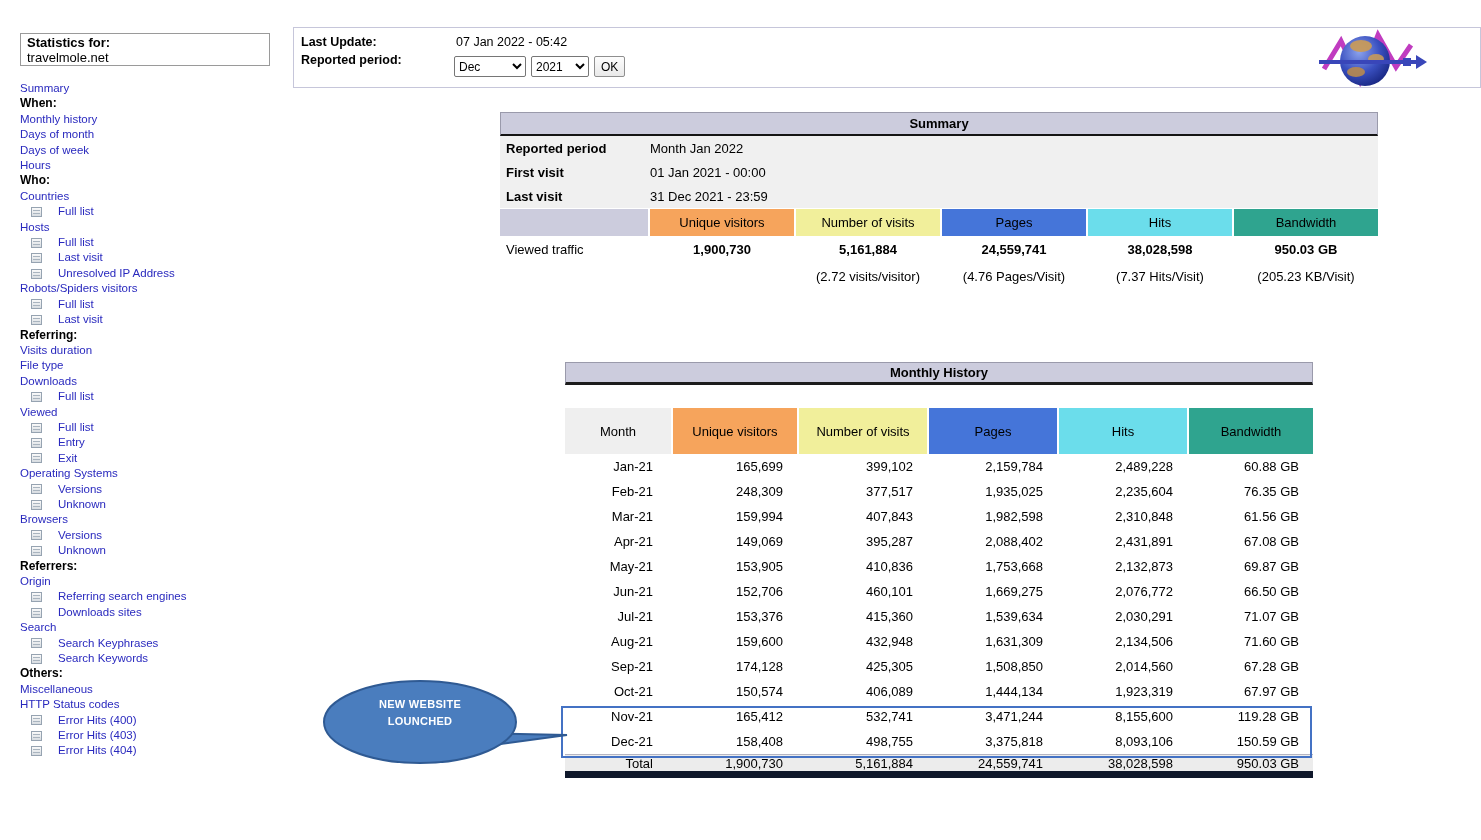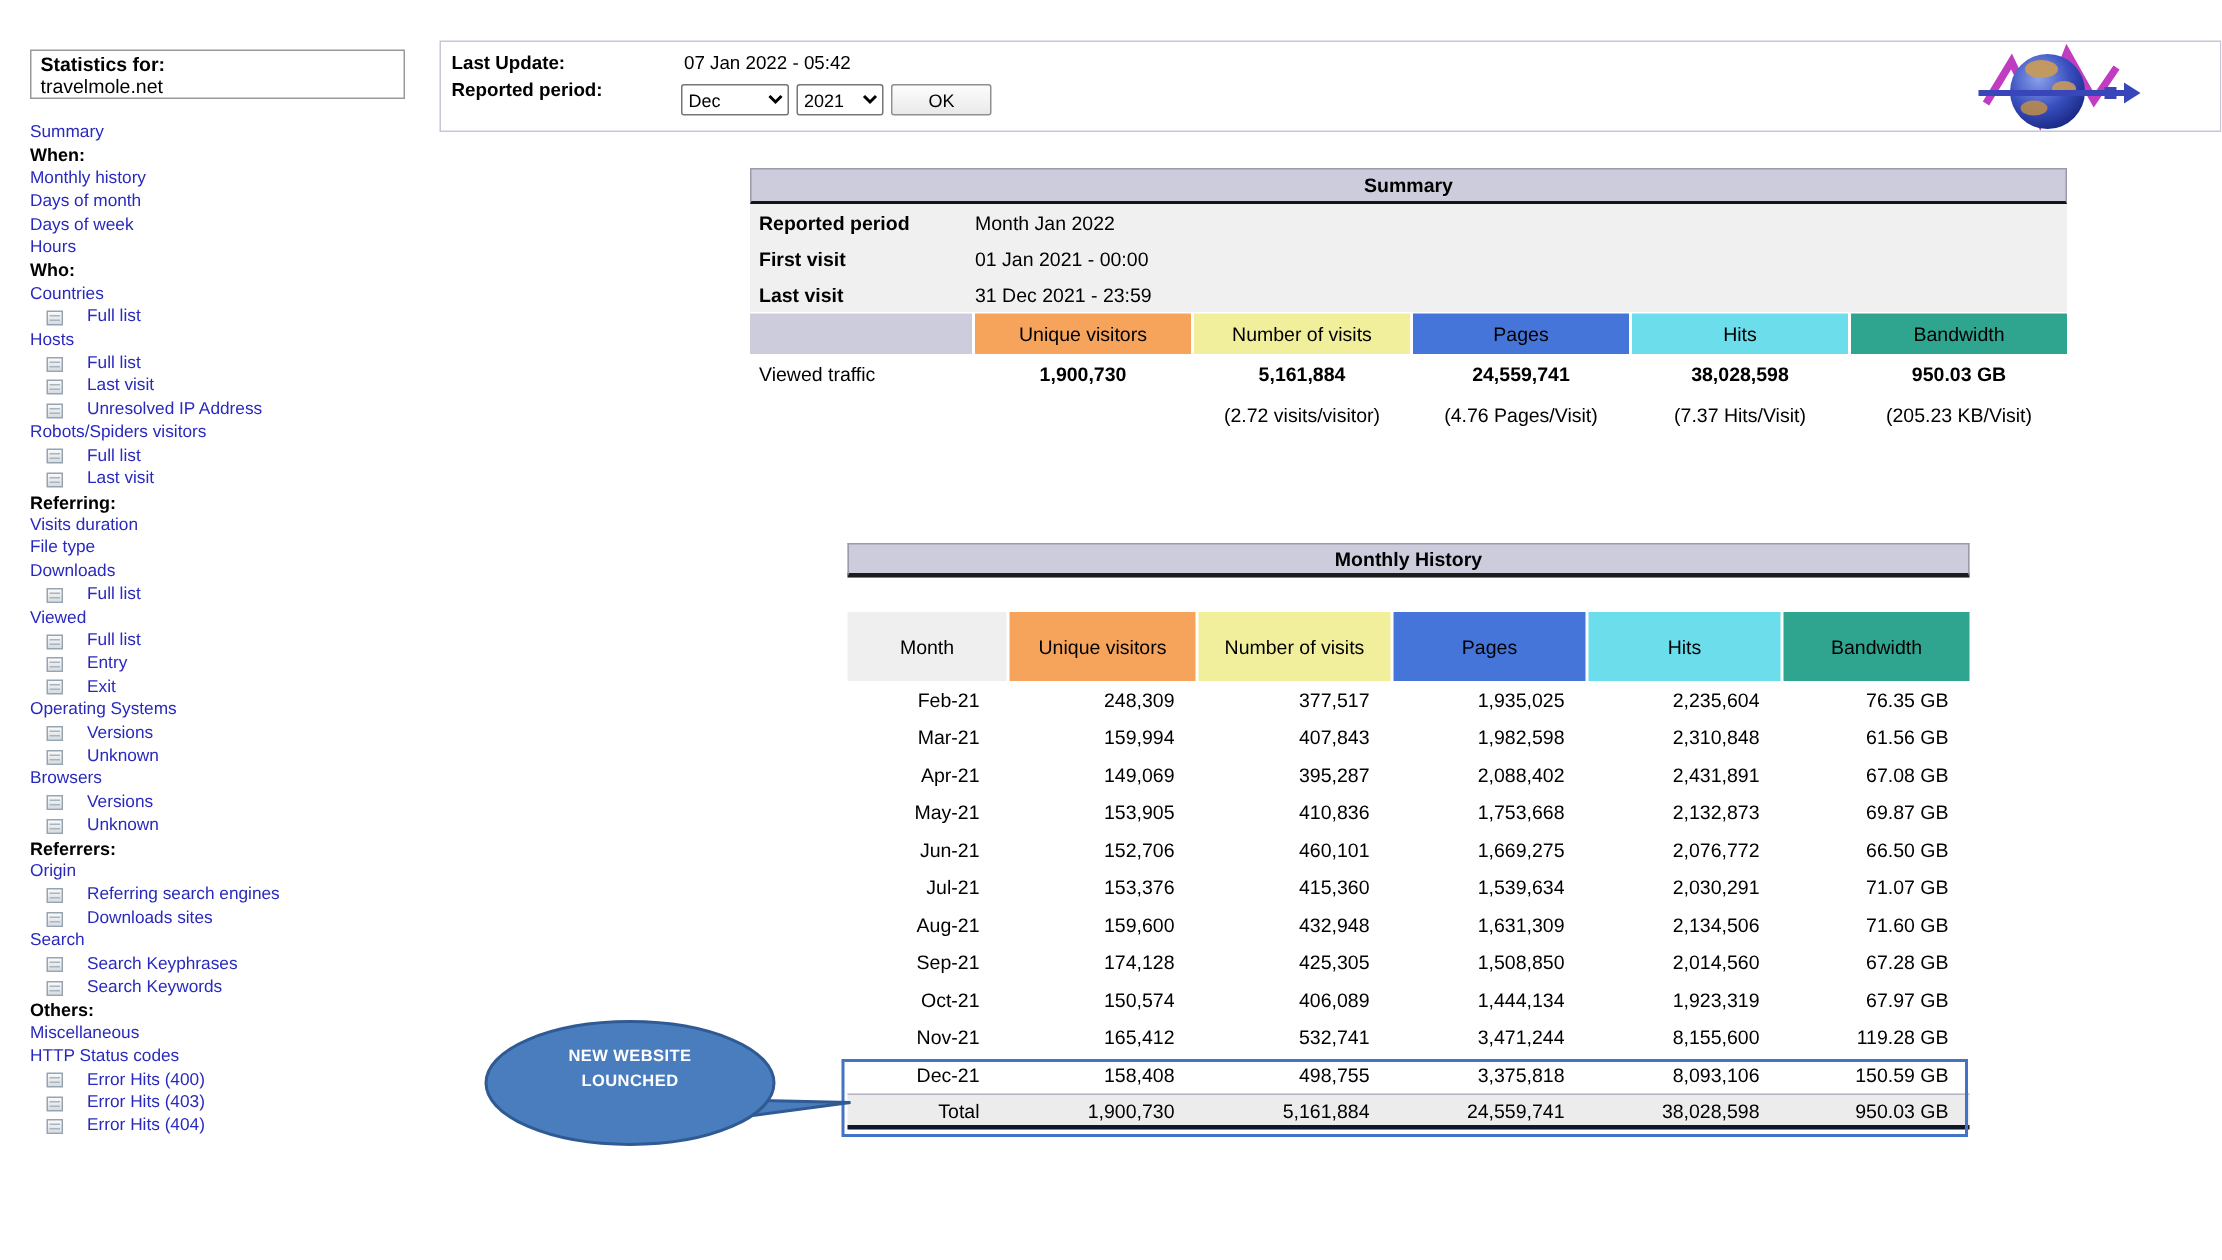--- a/index.html
+++ b/index.html
@@ -20,21 +20,21 @@
   .sq-icon:after{content:"";position:absolute;left:1px;right:1px;top:5px;height:1px;background:#a9b4bf;}
 
   
   .topbar{position:absolute;left:293px;top:27px;width:1188px;height:61px;border:1px solid #c6c6da;
     box-sizing:border-box;background:#fff;}
   .tb-label{position:absolute;font-weight:bold;font-size:12.5px;}
   .tb-val{position:absolute;font-size:12.5px;}
   .tb-controls{position:absolute;left:160px;top:28px;display:flex;gap:5px;align-items:center;}
   .tb-controls select{font-family:"Liberation Sans",sans-serif;font-size:12px;height:21px;
     border:1px solid #767676;background:#fff;border-radius:2px;}
-  .ok-btn{font-family:"Liberation Sans",sans-serif;font-size:12px;height:21px;padding:0 24px;
+  .ok-btn{font-family:"Liberation Sans",sans-serif;font-size:12px;height:21px;padding:0 6px;
     border:1px solid #8f8f8f;background:linear-gradient(#fdfdfd,#e9e9e9);border-radius:2px;cursor:pointer;}
   .logo-wrap{position:absolute;left:1018px;top:1px;width:120px;height:58px;}
 
   
   .sum-table{position:absolute;left:500px;top:112px;width:878px;font-size:13px;}
   .band{background:var(--band);border:1px solid #9a9aab;border-bottom:2px solid #141414;
     text-align:center;font-weight:bold;height:21px;line-height:21px;}
   .sum-info{background:#f0f0f0;}
   .sum-irow{display:flex;height:24px;align-items:center;}
   .sum-ilab{width:150px;flex:0 0 auto;font-weight:bold;padding-left:6px;box-sizing:border-box;}
@@ -50,21 +50,21 @@
   .band2{background:var(--band);border:1px solid #9a9aab;border-bottom:3px solid #1c1c1c;
     text-align:center;font-weight:bold;height:19px;line-height:19px;}
   .mon-head{display:flex;gap:2px;margin-top:23px;height:46px;}
   .mh-cell{flex:0 0 auto;display:flex;align-items:center;justify-content:center;text-align:center;
     box-sizing:border-box;padding:0 16px;}
   .m-row{display:flex;gap:2px;height:25px;align-items:center;}
   .m-cell{flex:0 0 auto;box-sizing:border-box;}
   .m-cell.mon{text-align:right;padding-right:18px;}
   .m-cell.num{text-align:right;padding-right:14px;}
   .m-row.total{height:24px;background:var(--total-row);border-top:1px solid #b5b5c2;
-    border-bottom:3px solid #0f172a;box-sizing:border-box;}
+    border-bottom:7px solid #0f172a;box-sizing:border-box;}
 
   
   .hl-rect{position:absolute;left:561px;top:706px;width:751px;height:52px;
     border:2px solid var(--hl);box-sizing:border-box;pointer-events:none;}
   .callout-svg{position:absolute;left:320px;top:678px;width:260px;height:95px;}
   .callout-text{position:absolute;left:330px;top:696px;width:180px;text-align:center;
     color:#fff;font-weight:bold;font-size:11px;line-height:17px;letter-spacing:.3px;}
 </style>
 </head>
 <body>
@@ -263,20 +263,28 @@
     <div class="mon-head" id="mon-head">
         <div class="mh-cell" style="width: 106px; background: rgb(239, 239, 239);">Month</div>
         <div class="mh-cell" style="width: 124px; background: rgb(246, 164, 92);">Unique visitors</div>
         <div class="mh-cell" style="width: 128px; background: rgb(241, 239, 155);">Number of visits</div>
         <div class="mh-cell" style="width: 128px; background: rgb(69, 117, 217);">Pages</div>
         <div class="mh-cell" style="width: 128px; background: rgb(107, 221, 235);">Hits</div>
         <div class="mh-cell" style="width: 124px; background: rgb(47, 164, 143);">Bandwidth</div>
       </div>
     <div id="mon-rows">
         <div class="m-row">
+          <div class="m-cell mon" style="width: 106px;">Jan-21</div>
+          <div class="m-cell num" style="width: 124px;">165,699</div>
+          <div class="m-cell num" style="width: 128px;">399,102</div>
+          <div class="m-cell num" style="width: 128px;">2,159,784</div>
+          <div class="m-cell num" style="width: 128px;">2,489,228</div>
+          <div class="m-cell num" style="width: 124px;">60.88 GB</div>
+        </div>
+        <div class="m-row">
           <div class="m-cell mon" style="width: 106px;">Feb-21</div>
           <div class="m-cell num" style="width: 124px;">248,309</div>
           <div class="m-cell num" style="width: 128px;">377,517</div>
           <div class="m-cell num" style="width: 128px;">1,935,025</div>
           <div class="m-cell num" style="width: 128px;">2,235,604</div>
           <div class="m-cell num" style="width: 124px;">76.35 GB</div>
         </div>
         <div class="m-row">
           <div class="m-cell mon" style="width: 106px;">Mar-21</div>
           <div class="m-cell num" style="width: 124px;">159,994</div>

